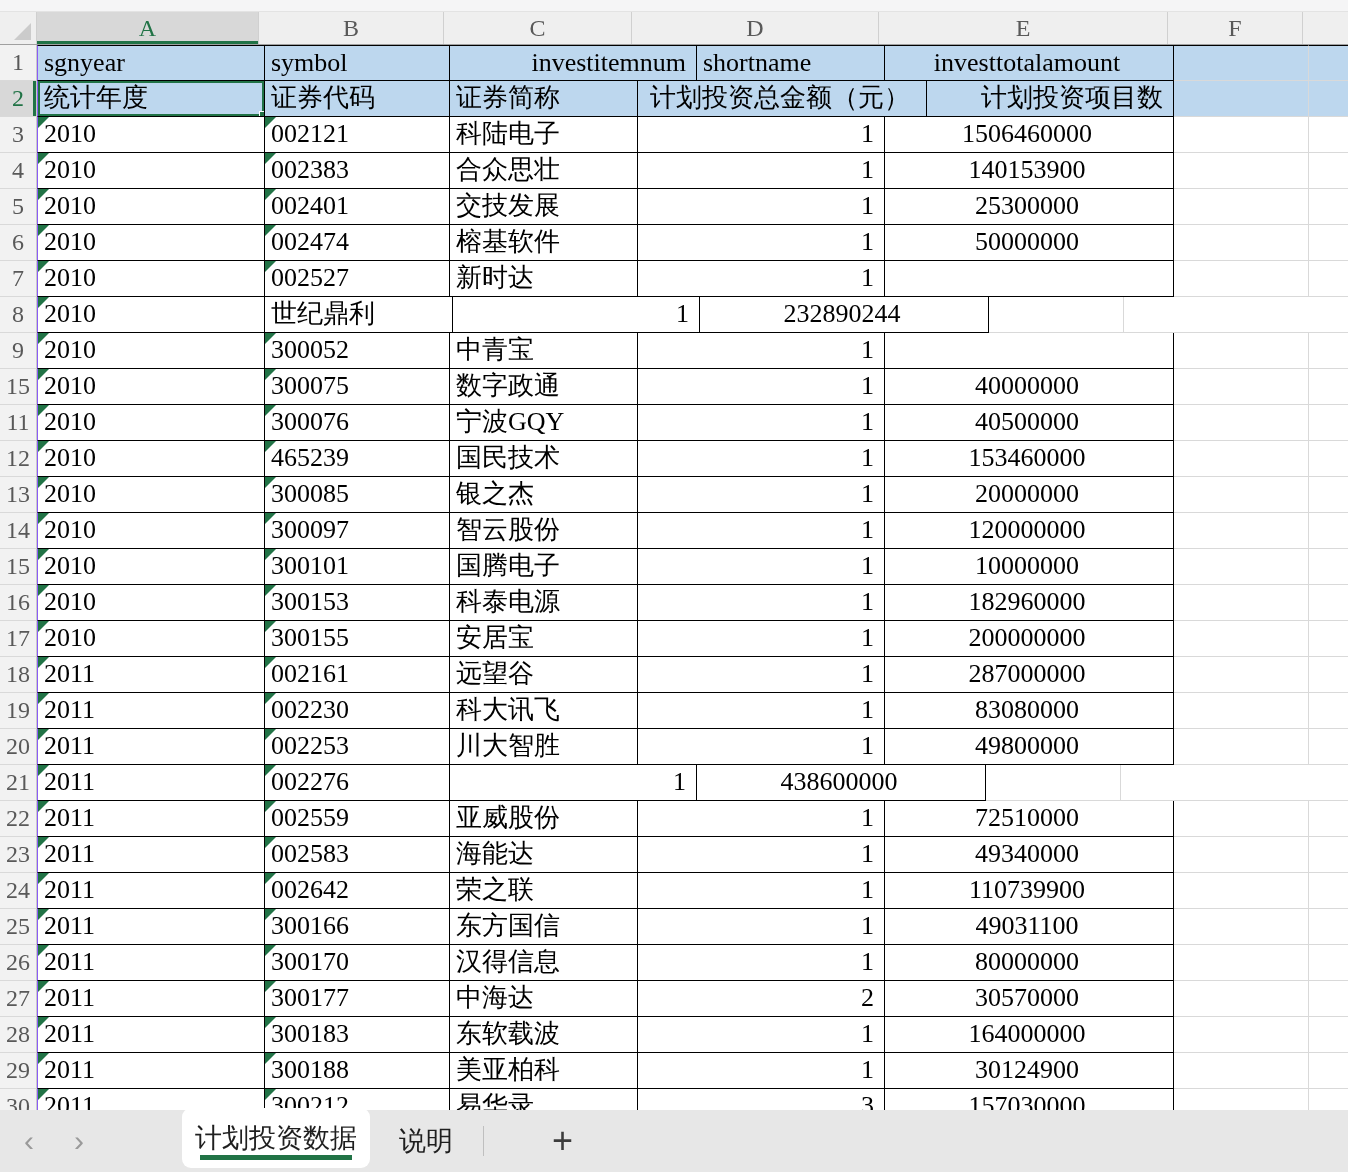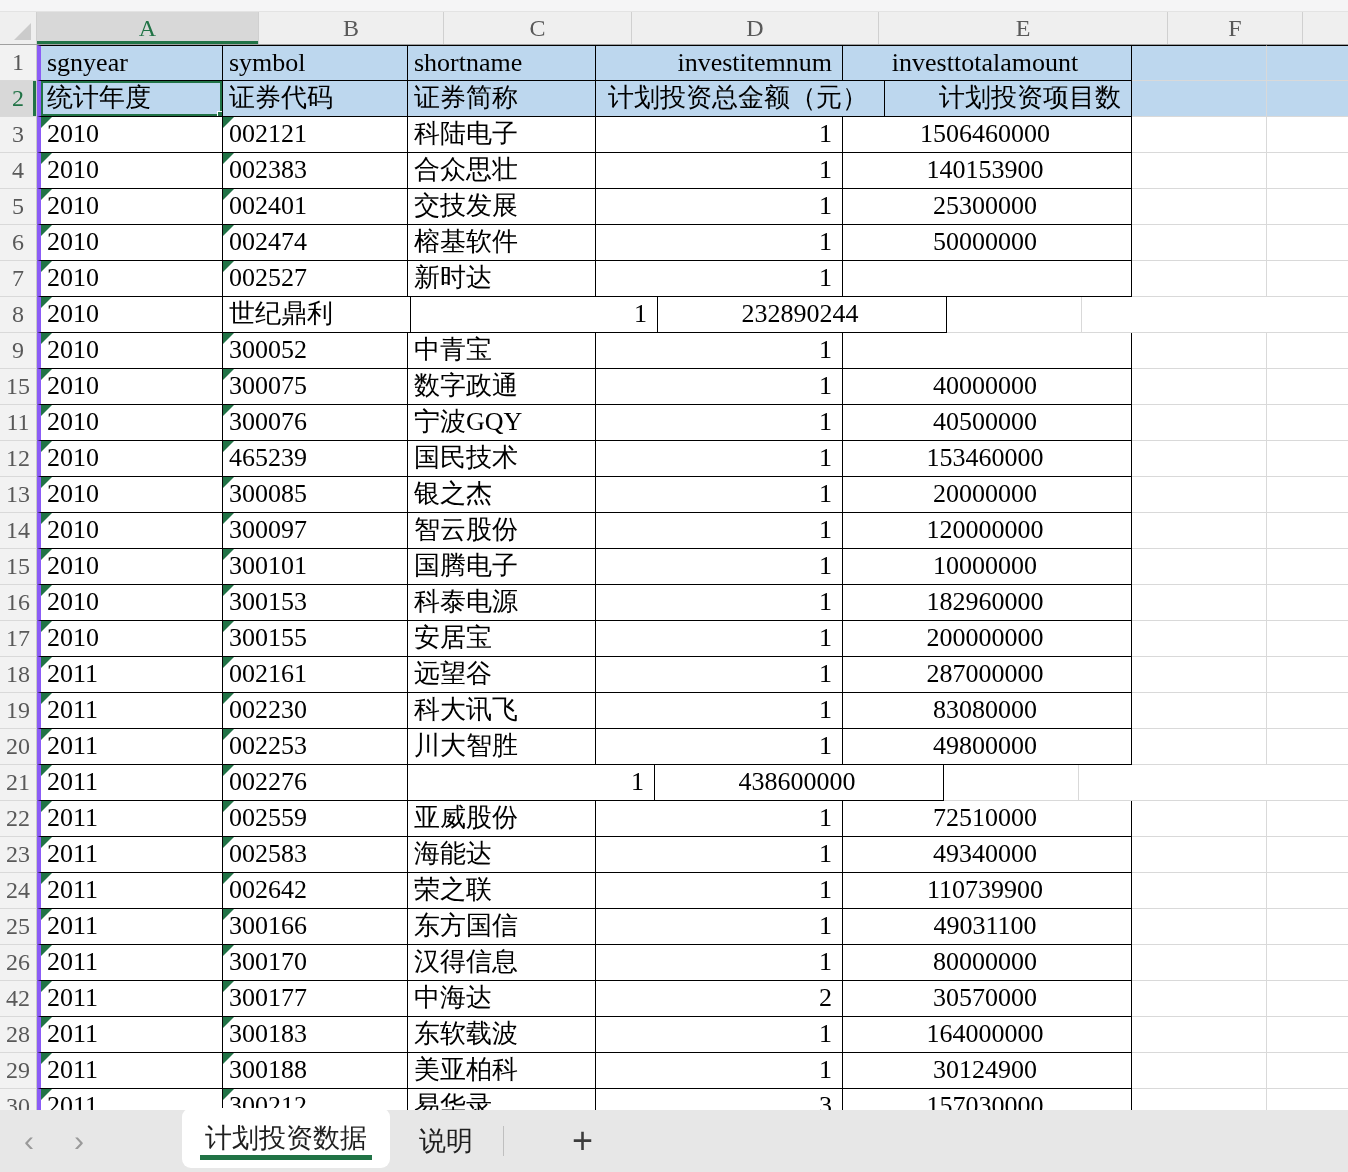--- a/index.html
+++ b/index.html
@@ -25,21 +25,21 @@
   .row { display:flex; height:36px; }
   .rn { width:37px; display:flex; align-items:center; justify-content:center;
         font-size:24px; color:#595959; background:#f2f2f2;
         border-right:1px solid #c9c9c9; border-bottom:1px solid #d9d9d9; }
   .rn.selected { background:#d8d8d8; color:#217346; box-shadow:inset -3px 0 0 #217346; }
   .cell { position:relative; font-size:26px; color:#000; line-height:34px;
           border-right:1px solid #000; border-bottom:1px solid #000;
           padding:0 6px; white-space:nowrap; overflow:hidden; }
   .cell.left  { text-align:left; }
   .cell.right { text-align:right; padding-right:10px; }
-  .cell.cA { width:186px; border-left:4px solid #8b5cf6; }
+  .cell.cA { width:228px; border-left:1px solid #8b5cf6; }
   .cell.cB { width:185px; }
   .cell.cC { width:188px; }
   .cell.cD { width:247px; }
   .cell.cE { width:289px;text-align:center; }
   .row.hdr .cell { background:#bdd7ee; }
   .row.top .cell { border-top:1px solid #000; }
   .cell.fcol { width:135px; border-right:1px solid #d9d9d9; border-bottom:1px solid #d9d9d9; }
   .cell.gfill { flex:1; border-right:none; border-bottom:1px solid #d9d9d9; }
 
   
@@ -54,21 +54,21 @@
 
   
   .tabbar { position:absolute; left:0; right:0; bottom:0; height:62px; background:#e7e7e7;
             display:flex; align-items:center;
             font-family:"Liberation Sans","DejaVu Sans",sans-serif; }
   .nav-arrow { color:#9a9a9a; font-size:30px; line-height:30px; padding:0 10px; cursor:default; }
   .nav-arrow.first { margin-left:14px; }
   .nav-arrow.second { margin-left:20px; }
   .tab { height:63px; display:flex; align-items:center; justify-content:center;
          font-size:27px; color:#1f1f1f; position:relative; }
-  .tab.active { width:208px; height:60px; margin-left:88px; margin-top:-6px; background:#fff;
+  .tab.active { width:188px; height:60px; margin-left:88px; margin-top:-6px; background:#fff;
                 border-radius:9px;justify-content:center; }
   .tab.active .tab-underline { position:absolute; bottom:8px; left:18px; right:18px; height:5px;
                 background:#217346; }
   .tab.plain { width:106px; margin-left:3px; }
   .tab-sep { width:1px; height:30px; background:#bfbfbf; margin-left:4px; }
   .add-sheet { margin-left:68px; font-size:36px; font-weight:300; color:#3c3c3c; line-height:36px; }
 </style>
 </head>
 <body>
 
@@ -89,22 +89,22 @@
       <div class="colh" style="width: 135px;">F</div>
       <div class="colh-filler"></div>
     </div>
 
   <div id="grid">
 
   <div class="row hdr top">
         <div class="rn">1</div>
         <div class="cell cA left"><span>sgnyear</span></div>
         <div class="cell cB left"><span>symbol</span></div>
+        <div class="cell cD right"><span>investitemnum</span></div>
         <div class="cell cC left"><span>shortname</span></div>
-        <div class="cell cD right"><span>investitemnum</span></div>
         <div class="cell cE right"><span>investtotalamount</span></div>
         <div class="cell fcol"></div>
         <div class="cell gfill"></div>
       </div>
       <div class="row hdr">
         <div class="rn selected">2</div>
         <div class="cell cA left"><div class="sel-box">
             <div class="fill-handle"></div>
           </div><span>统计年度</span></div>
         <div class="cell cB left"><span>证券代码</span></div>
@@ -346,21 +346,21 @@
         <div class="rn">26</div>
         <div class="cell cA left"><i class="tri"></i><span>2011</span></div>
         <div class="cell cB left"><i class="tri"></i><span>300170</span></div>
         <div class="cell cC left"><span>汉得信息</span></div>
         <div class="cell cD right"><span>1</span></div>
         <div class="cell cE right"><span>80000000</span></div>
         <div class="cell fcol"></div>
         <div class="cell gfill"></div>
       </div>
       <div class="row">
-        <div class="rn">42</div>
+        <div class="rn">27</div>
         <div class="cell cA left"><i class="tri"></i><span>2011</span></div>
         <div class="cell cB left"><i class="tri"></i><span>300177</span></div>
         <div class="cell cC left"><span>中海达</span></div>
         <div class="cell cD right"><span>2</span></div>
         <div class="cell cE right"><span>30570000</span></div>
         <div class="cell fcol"></div>
         <div class="cell gfill"></div>
       </div>
       <div class="row">
         <div class="rn">28</div>

